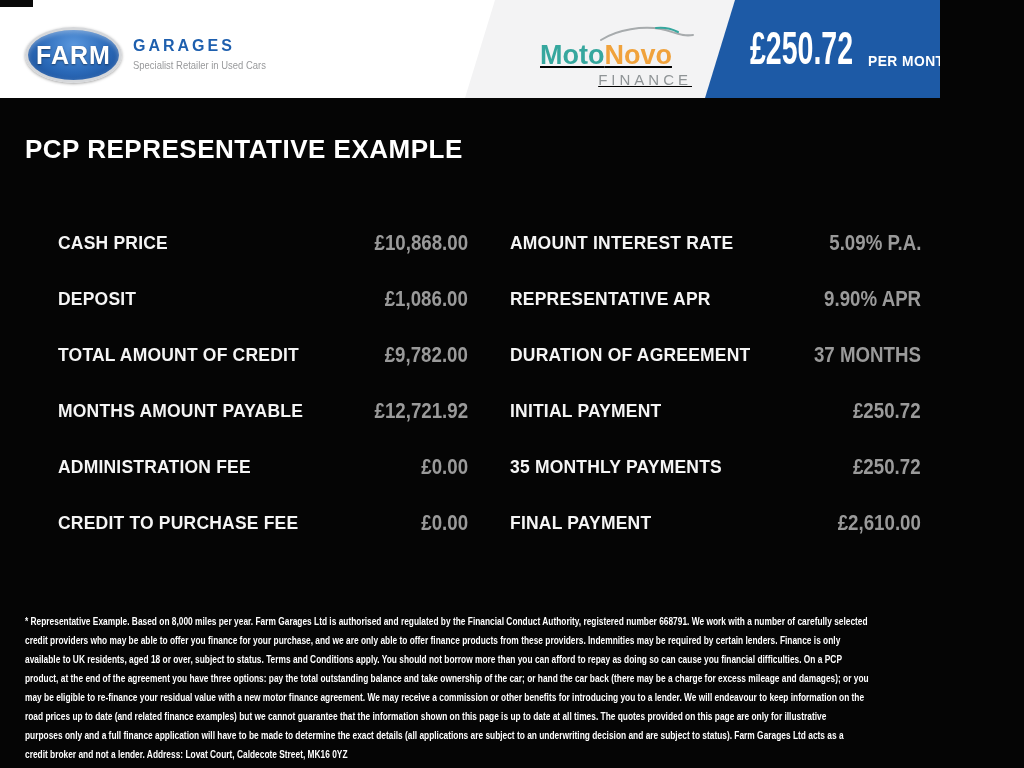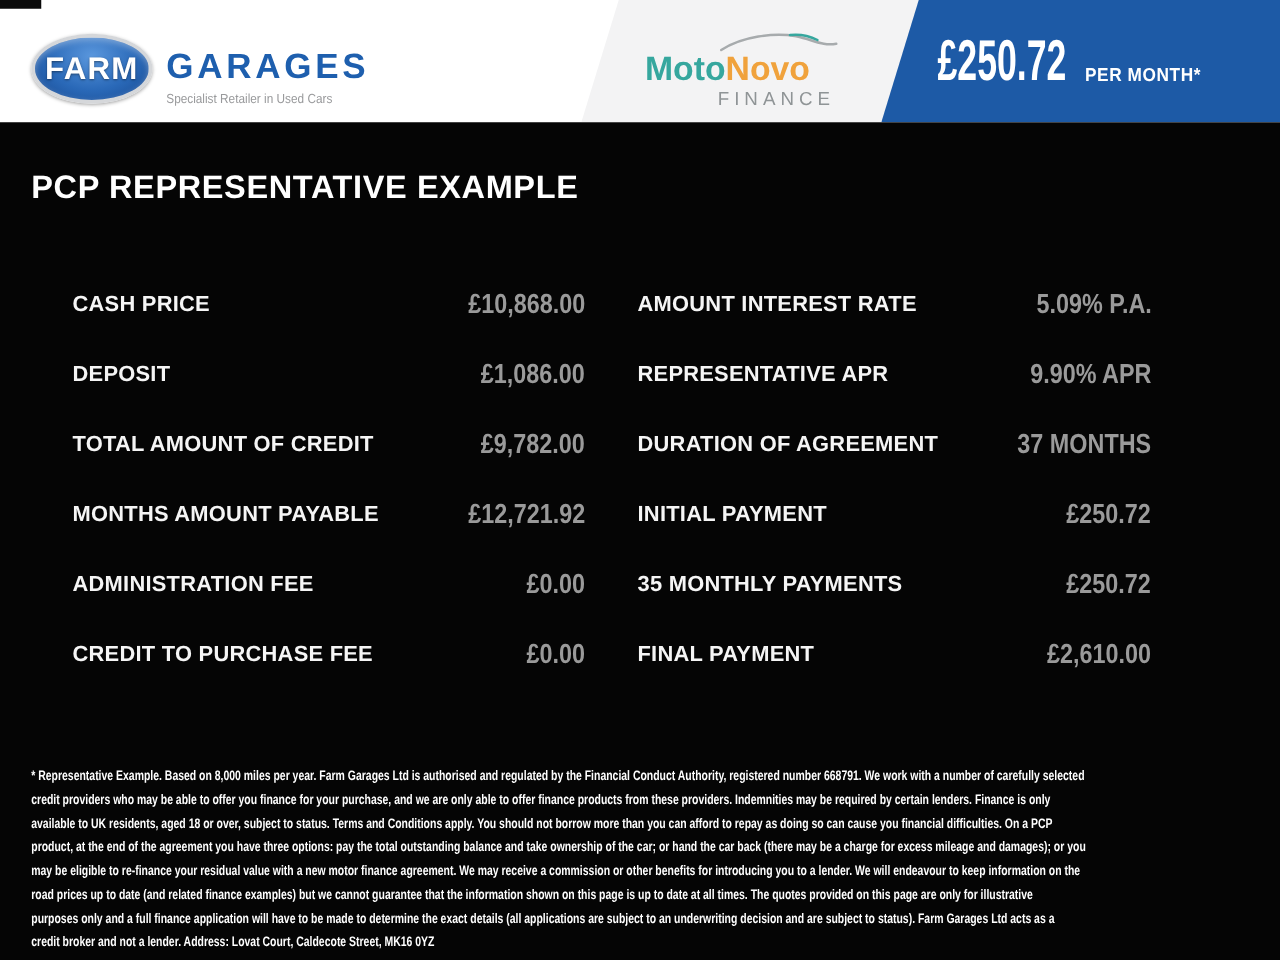--- a/index.html
+++ b/index.html
@@ -1,39 +1,39 @@
 <!DOCTYPE html>
 <html><head>
 <meta charset="utf-8">
 <style>
   * { margin:0; padding:0; box-sizing:border-box; }
   html,body { width:1024px; height:768px; background:#050505; font-family:"Liberation Sans", sans-serif; overflow:hidden; }
   .page { position:relative; width:1024px; height:768px; background:#050505; }
 
   
-  .header { position:absolute; left:0; top:0; width:1024px; height:98px; background:#ffffff; overflow:hidden;padding-left:41px; }
+  .header { position:absolute; left:0; top:0; width:940px; height:98px; background:#ffffff; overflow:hidden;padding-left:41px; }
   .corner-mark { position:absolute; left:0; top:0; width:33px; height:7px; background:#0a0a0a; }
   .gray-panel { position:absolute; inset:0; background:#f3f3f4;
                 clip-path:polygon(495px 0, 1024px 0, 1024px 98px, 465px 98px); }
   .blue-panel { position:absolute; inset:0; background:#1d5aa6;
                 clip-path:polygon(735px 0, 1024px 0, 1024px 98px, 705px 98px); }
 
   .farm-logo { position:absolute; left:25px; top:27px; display:flex; }
   .farm-oval { position:relative; width:97px; height:56px; border-radius:50%;
                background:radial-gradient(ellipse at 50% 30%, #5a97dd 0%, #2a69b8 55%, #17488f 100%);
                border:3px solid #d5d7da; box-shadow:0 1px 3px rgba(0,0,0,.35), inset 0 2px 5px rgba(255,255,255,.35);
                display:flex; align-items:center; justify-content:center; }
   .farm-oval span { color:#fff; font-weight:bold; font-size:25px; letter-spacing:1px;
                     text-shadow:0 1px 2px rgba(0,0,0,.45); }
   .brand-text { position:absolute; left:108px; top:10px; width:220px; }
-  .brand-name { color:#1e5fae; font-weight:bold; font-size:28px; letter-spacing:3px; }
+  .brand-name { color:#1e5fae; font-weight:bold; font-size:16px; letter-spacing:3px; }
   .brand-tagline { color:#98999b; font-size:10.5px; margin-top:3px; display:inline-block;
                    transform:scaleX(.9); transform-origin:left top; white-space:nowrap; }
 
-  .motonovo { position:absolute; left:516px; top:24px; width:160px; }
+  .motonovo { position:absolute; left:540px; top:24px; width:160px;text-decoration:underline; }
   .motonovo svg { display:block; margin-left:58px; }
   .motonovo-word { font-size:27px; font-weight:bold; line-height:1; white-space:nowrap; }
   .moto { color:#36a79e; }
   .novo { color:#f0a23c; }
   .finance-word { display:block; text-align:right; padding-right:8px; color:#8f9496;
                   font-size:15px; letter-spacing:4px; margin-top:2px; }
 
   .banner-amount { position:absolute; left:750px; top:25px; color:#fff; font-weight:bold;
                    font-size:46px; line-height:1; white-space:nowrap;
                    transform:scaleX(.62); transform-origin:left top; }

